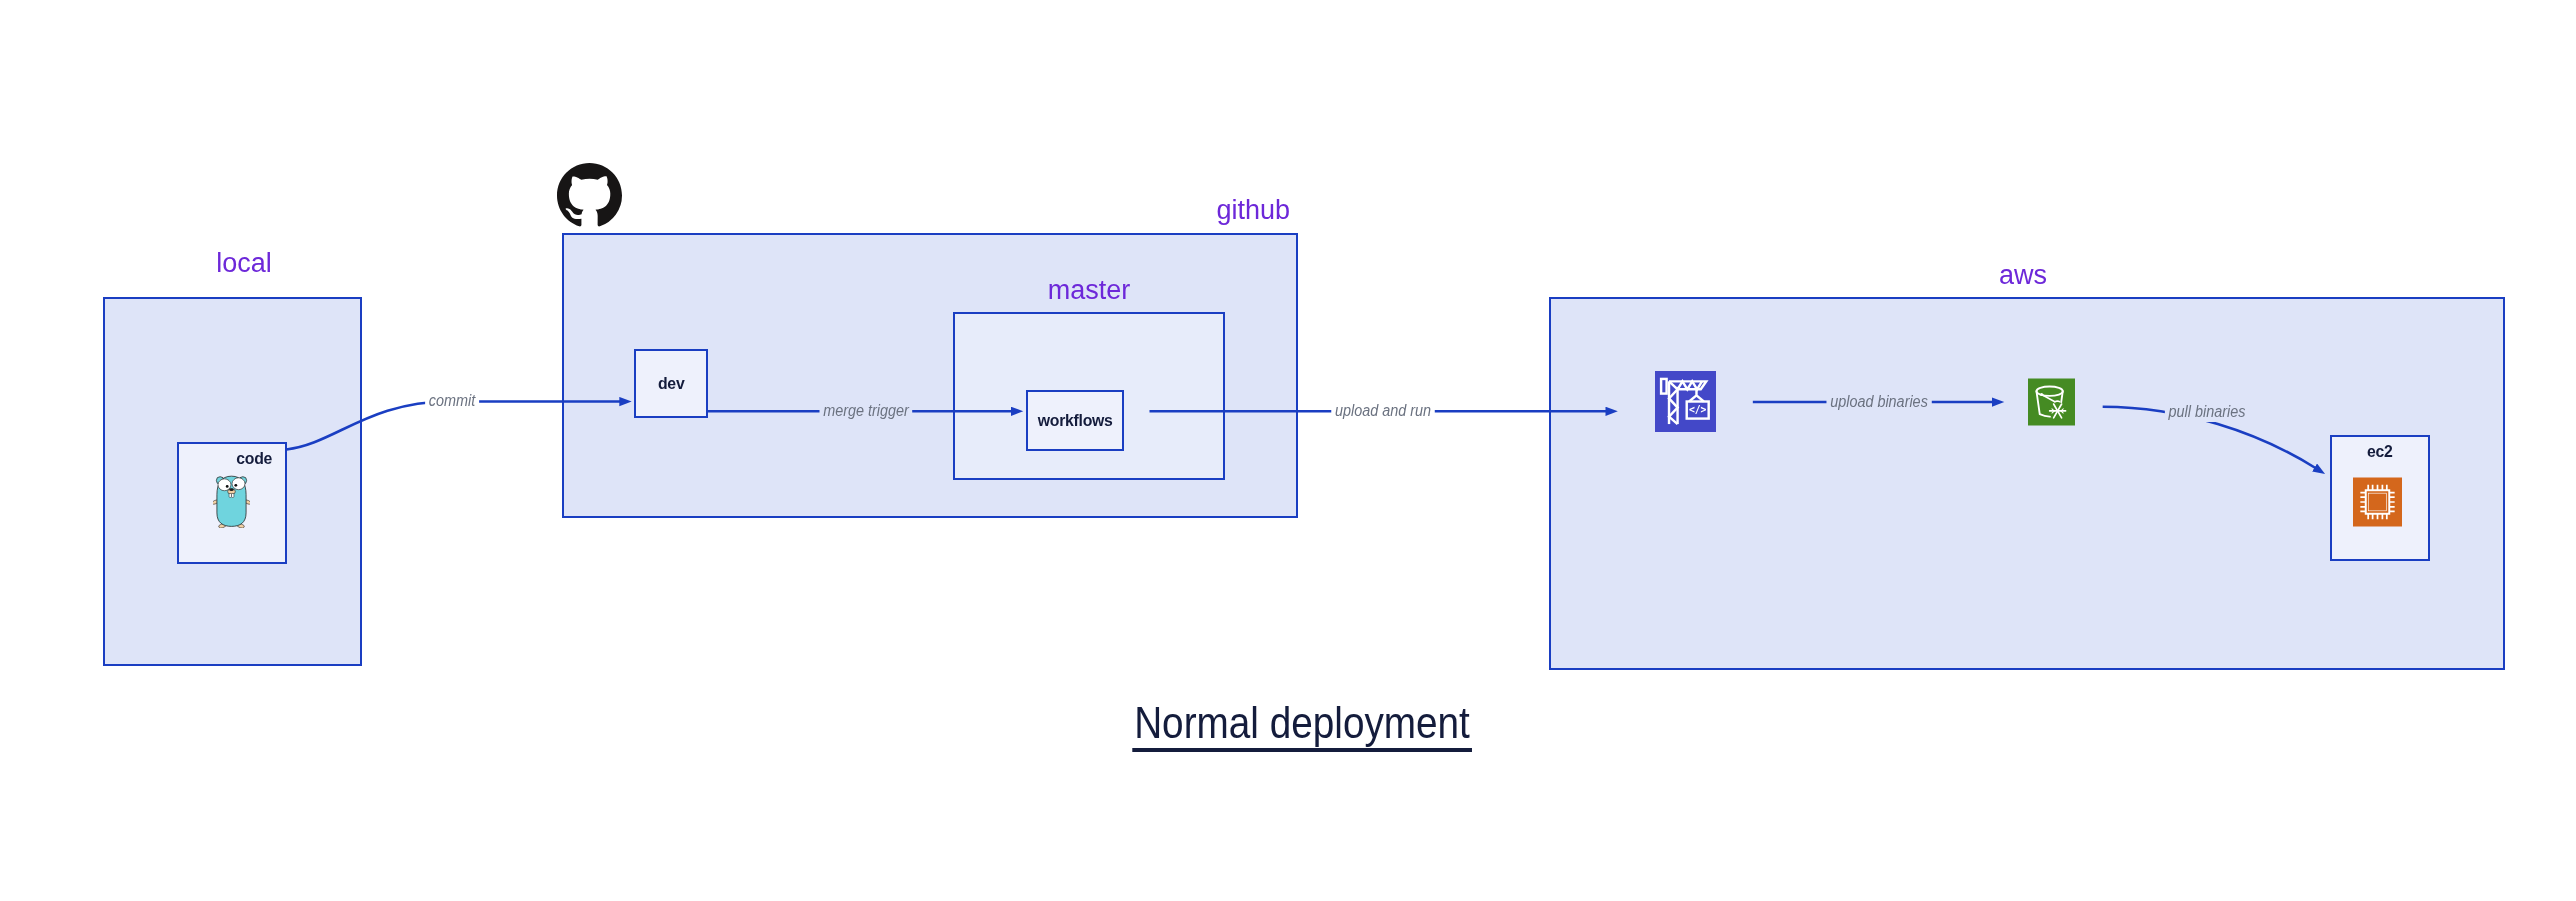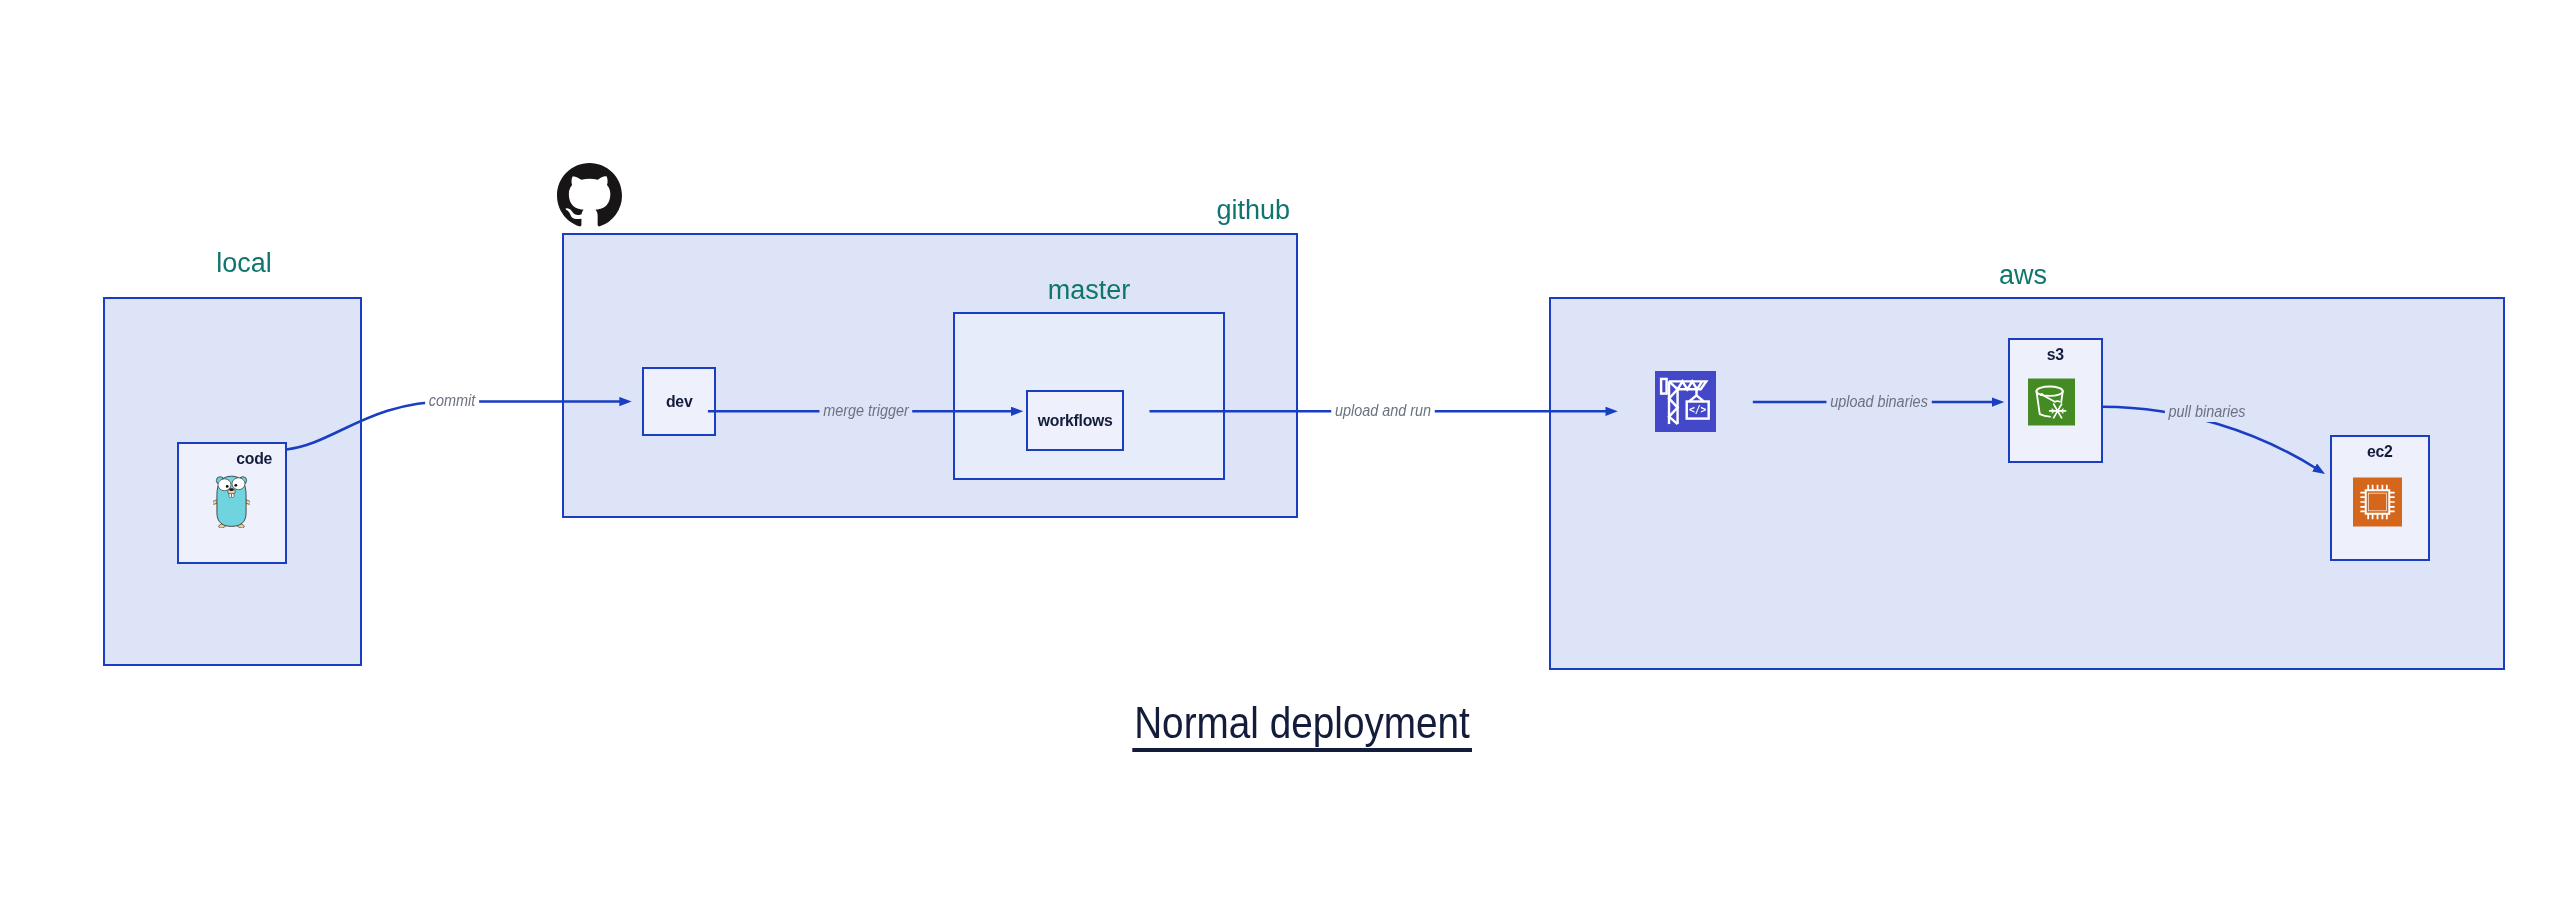--- a/index.html
+++ b/index.html
@@ -19,21 +19,21 @@
     border:2.6px solid #1a3ec2; background:#eef1fc; color:#141c3c;
   }
   .leaf.top-label { text-align:center; padding-top:5.2px; }
   .leaf.center-label { display:flex; align-items:center; justify-content:center; }
   .nlbl {
     display:inline-block; font-weight:bold; font-size:17px; color:#141c3c;
     transform:scaleX(0.93); letter-spacing:-0.3px; white-space:nowrap;
   }
   
   .glabel {
-    position:absolute; font-size:27px; color:#0f766e; white-space:nowrap;
+    position:absolute; font-size:27px; color:#6d28d9; white-space:nowrap;
   }
   .glabel.centered { transform:translateX(-50%); }
   .glabel.right { transform:translateX(-100%); }
   
   .edge-label {
     position:absolute; z-index:6; font-size:16px; font-style:italic; color:#6b7280;
     white-space:nowrap; padding:1px 4.1px;
     transform:translate(-50%,-50%) scaleX(0.9);
   }
   .edge-label.on-white { background:#ffffff; }
@@ -89,21 +89,21 @@
     <ellipse cx="21" cy="20" rx="12" ry="11" fill="#ffffff" stroke="#2a2a2a" stroke-width="1.2"></ellipse>
     <ellipse cx="47" cy="18" rx="12" ry="11" fill="#ffffff" stroke="#2a2a2a" stroke-width="1.2"></ellipse>
     <circle cx="26" cy="23" r="2.6" fill="#111111"></circle>
     <circle cx="42" cy="21" r="2.6" fill="#111111"></circle>
     <rect x="27" y="28" width="14" height="9" rx="4.5" fill="#f2d0a4" stroke="#2a2a2a" stroke-width="1.2"></rect>
     <ellipse cx="34" cy="29" rx="4.2" ry="2.6" fill="#1c1c1c"></ellipse>
     <rect x="29.5" y="36" width="4.4" height="7.5" rx="1.8" fill="#ffffff" stroke="#2a2a2a" stroke-width="1"></rect>
     <rect x="34.1" y="36" width="4.4" height="7.5" rx="1.8" fill="#ffffff" stroke="#2a2a2a" stroke-width="1"></rect>
   </svg>
 
-  <div class="leaf center-label" style="left:634px; top:367px; width:74px; height:69px;margin-left:8px;">
+  <div class="leaf center-label" style="left:634px; top:349px; width:74px; height:69px;">
     <span class="nlbl">dev</span>
   </div>
 
   <div class="leaf center-label" style="left:1026px; top:390px; width:98px; height:61px;">
     <span class="nlbl">workflows</span>
   </div>
 
 
   <svg class="icon-abs" style="left:1655px; top:371px;" width="61" height="61" viewBox="0 0 100 100">
     <rect width="100" height="100" fill="#4348c8"></rect>
@@ -113,23 +113,20 @@
       <path d="M37 26 V 87"></path>
       <path d="M23 17 L37 30 L23 45 L37 60 L23 75 L37 87"></path>
       <path d="M23 17 H 84 L 75 30 H 37"></path>
       <path d="M37 30 L45 17 L53 30 L61 17 L69 30 L77 17"></path>
       <path d="M68 30 V 40 M68 40 L56 50 M68 40 L80 50"></path>
       <rect x="52" y="50" width="36" height="28"></rect>
     </g>
     <text x="70" y="69" text-anchor="middle" fill="#ffffff" font-size="16" font-weight="bold" font-family="DejaVu Sans Mono, monospace">&lt;/&gt;</text>
   </svg>
 
-  <div class="leaf top-label" style="left:2008px; top:338px; width:95px; height:125px;">
-    <span class="nlbl">s3</span>
-  </div>
 
   <svg class="icon-abs" style="left:2028px; top:378px;" width="47" height="48" viewBox="0 0 100 100">
     <rect width="100" height="100" fill="#458b23"></rect>
     <g stroke="#ffffff" stroke-width="4" fill="none" stroke-linecap="round">
       <ellipse cx="46" cy="27" rx="28" ry="10"></ellipse>
       <path d="M18 27 L25 76 Q46 86 67 76 L74 27"></path>
     </g>
     <circle cx="29" cy="34" r="3.2" fill="#ffffff"></circle>
     <path d="M29 34 L60 51" stroke="#ffffff" stroke-width="3.5" fill="none"></path>
     <circle cx="62.5" cy="53.5" r="5.5" stroke="#ffffff" stroke-width="3.5" fill="none"></circle>

